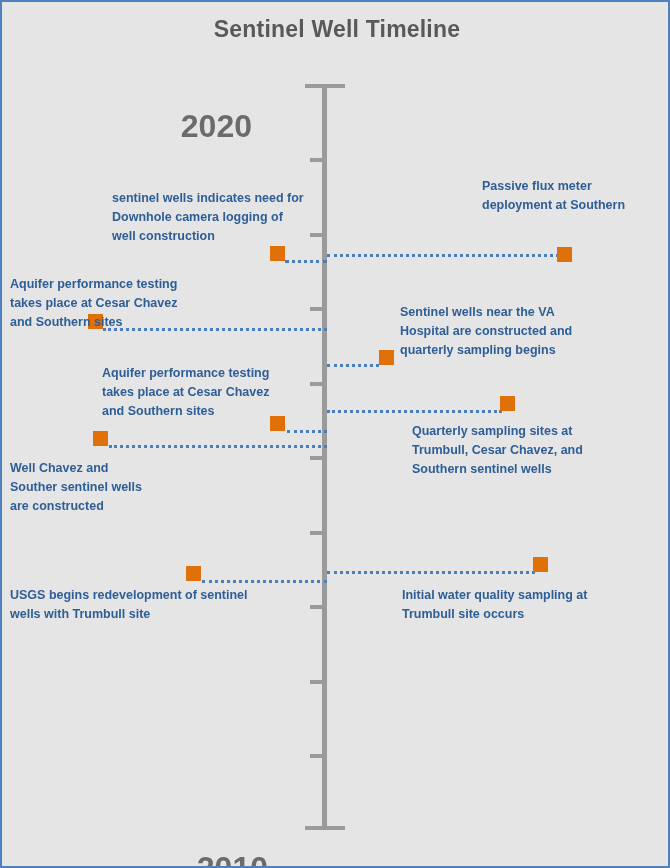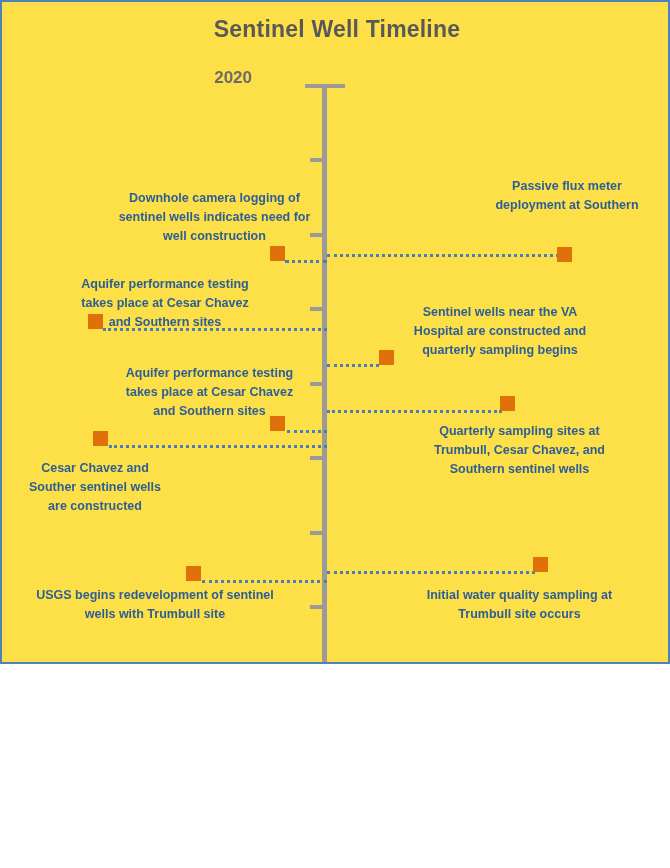--- a/index.html
+++ b/index.html
@@ -4,22 +4,22 @@
 <title>Sentinel Well Timeline</title>
 <style>
   html,body{margin:0;padding:0;}
   body{
     background:#ffffff;
     font-family:"Liberation Sans", sans-serif;
   }
   #page{
     position:relative;
     width:670px;
-    height:664px;
-    background:#fde047;
+    height:868px;
+    background:#e5e5e5;
     border:2px solid #4F81BD;
     box-sizing:border-box;
     overflow:hidden;
   }
   
   #title{
     position:absolute;
     left:0; top:14px;
     width:670px;
     text-align:center;
@@ -42,23 +42,24 @@
     height:4px;
     background:#9a9a9a;
   }
   .axis-tick.minor{ left:308px; width:13px; }
   .axis-tick.major{ left:303px; width:40px; }
   
   .year-label{
     position:absolute;
     width:140px;
     text-align:right;
-    font-size:17px;
+    font-size:32px;
     font-weight:bold;
     color:#6b6b6b;
+    margin-top:40px;
   }
   #year-top{ left:110px; top:66px; }
   #year-bottom{ left:126px; top:808px; }
   
   .connector{
     position:absolute;
     height:0;
     border-top:3px dotted #4a7ebb;
   }
   .marker{
@@ -67,21 +68,21 @@
     height:15px;
     background:#E0700A;
   }
   .event-label{
     position:absolute;
     font-size:12.5px;
     line-height:1.5;
     font-weight:bold;
     color:#2E5E96;
   }
-  .event-label.center-align{ text-align:center; }
+  .event-label.center-align{ text-align:left; }
 </style>
 </head>
 <body>
 
 <div id="page">
 
   <div id="title">Sentinel Well Timeline</div>
 
   <div id="axis-line"></div>
 
@@ -103,22 +104,22 @@
   <div class="connector" style="left:325px; top:252px; width:232px;"></div>
   <div class="marker" style="left:555px; top:245px;"></div>
   <div class="event-label center-align" style="left:480px; top:175px; width:170px;">
     <div>Passive flux meter</div>
     <div>deployment at Southern</div>
   </div>
 
   <div class="connector" style="left:283px; top:258px; width:42px;"></div>
   <div class="marker" style="left:268px; top:244px;"></div>
   <div class="event-label center-align" style="left:110px; top:187px; width:205px;">
+    <div>sentinel wells indicates need for</div>
     <div>Downhole camera logging of</div>
-    <div>sentinel wells indicates need for</div>
     <div>well construction</div>
   </div>
 
   <div class="connector" style="left:101px; top:326px; width:224px;"></div>
   <div class="marker" style="left:86px; top:312px;"></div>
   <div class="event-label center-align" style="left:8px; top:273px; width:310px;">
     <div>Aquifer performance testing</div>
     <div>takes place at Cesar Chavez</div>
     <div>and Southern sites</div>
   </div>
@@ -143,21 +144,21 @@
   <div class="marker" style="left:268px; top:414px;"></div>
   <div class="event-label center-align" style="left:100px; top:362px; width:215px;">
     <div>Aquifer performance testing</div>
     <div>takes place at Cesar Chavez</div>
     <div>and Southern sites</div>
   </div>
 
   <div class="connector" style="left:107px; top:443px; width:218px;"></div>
   <div class="marker" style="left:91px; top:429px;"></div>
   <div class="event-label center-align" style="left:8px; top:457px; width:170px;">
-    <div>Cesar Chavez and</div>
+    <div>Well Chavez and</div>
     <div>Souther sentinel wells</div>
     <div>are constructed</div>
   </div>
 
   <div class="connector" style="left:325px; top:569px; width:208px;"></div>
   <div class="marker" style="left:531px; top:555px;"></div>
   <div class="event-label center-align" style="left:400px; top:584px; width:235px;">
     <div>Initial water quality sampling at</div>
     <div>Trumbull site occurs</div>
   </div>

